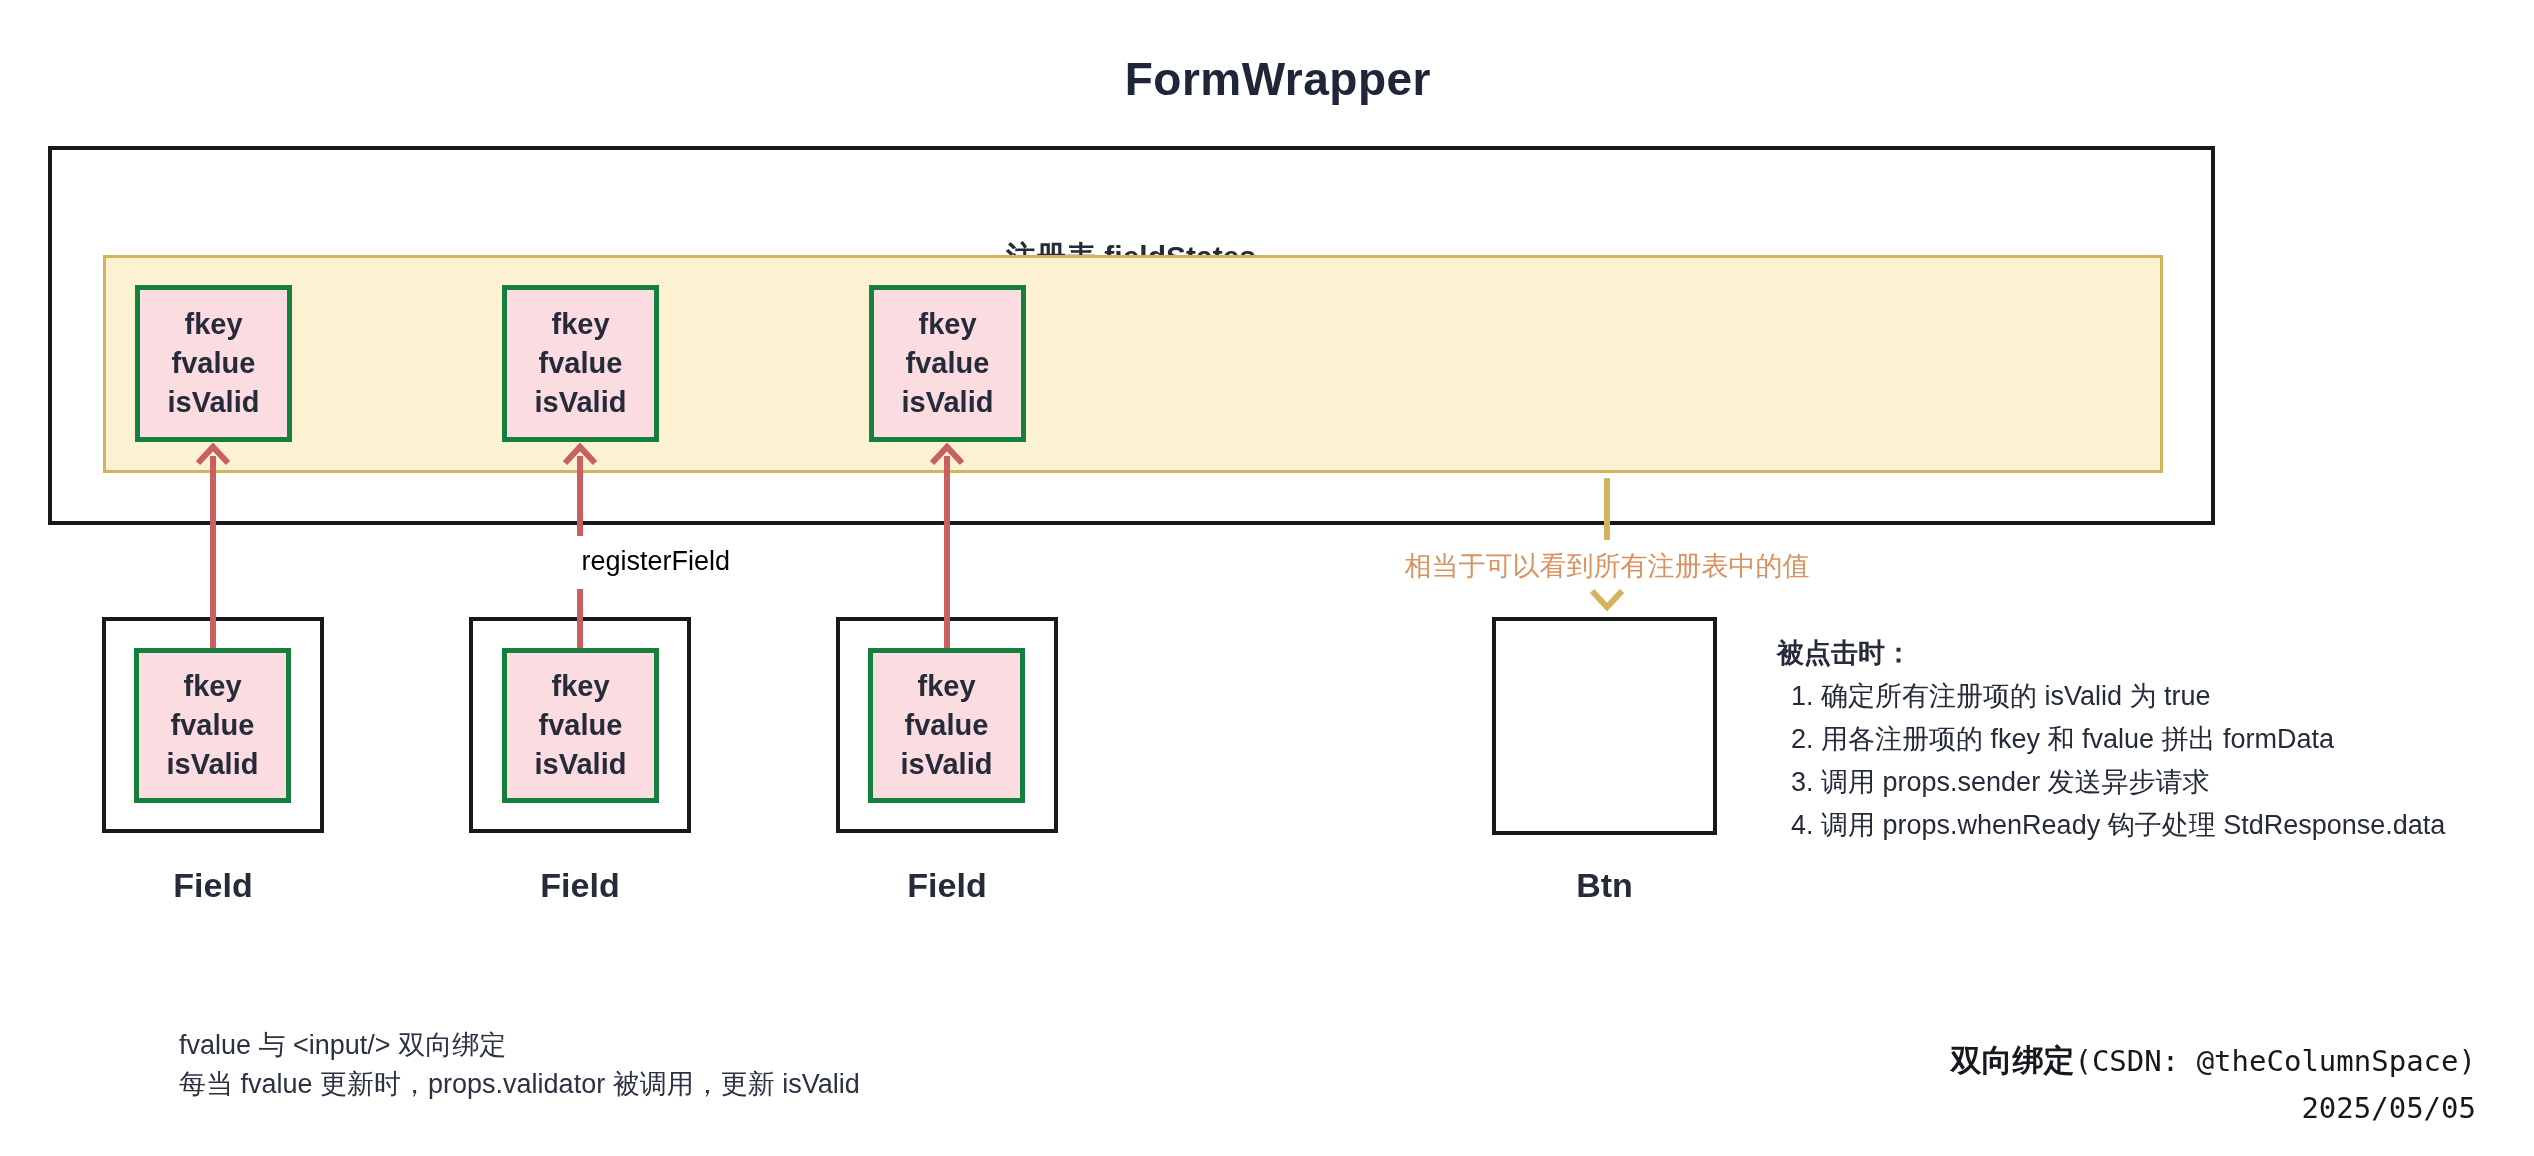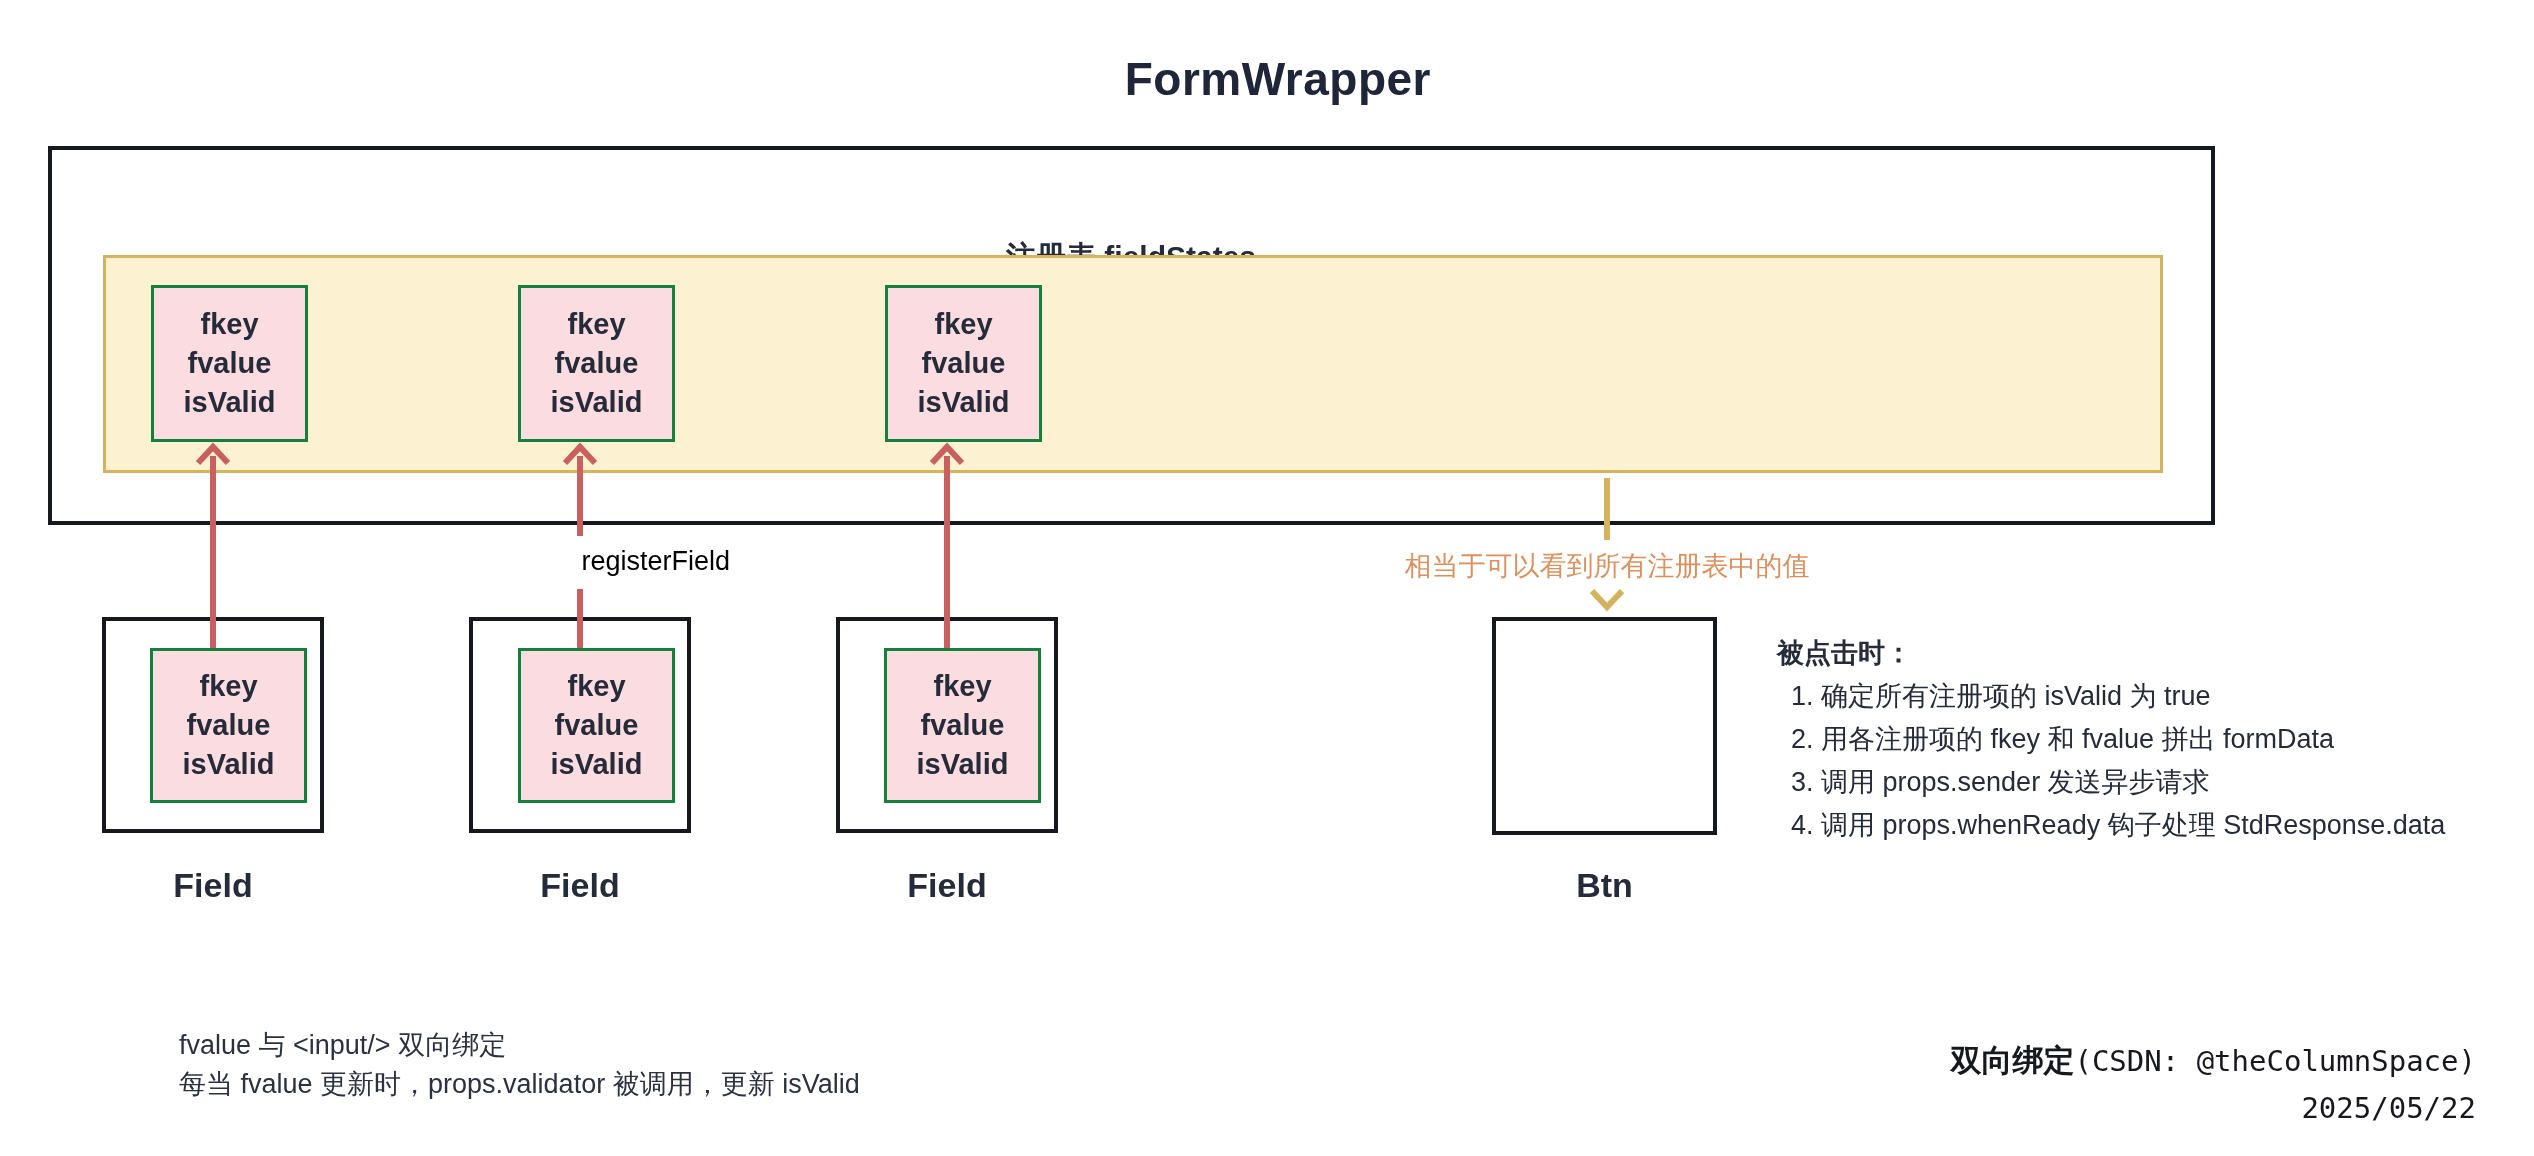--- a/index.html
+++ b/index.html
@@ -14,23 +14,23 @@
   
   .wrapper-box{left:48px;top:146px;width:2167px;height:379px;border:4px solid #16181d;background:#ffffff;}
   .registry-label{left:931px;top:192px;width:400px;text-align:center;
     font-size:30px;font-weight:700;color:#262b3a;margin-top:45px;}
 
   
   .registry-row{left:103px;top:255px;width:2060px;height:218px;
     border:3px solid #d3b35e;background:#fcf2d1;}
 
   
-  .state-box{border:3px solid #15803d;background:#fbdce0;
+  .state-box{border:5px solid #15803d;background:#fbdce0;
     display:flex;flex-direction:column;align-items:center;justify-content:center;
-    text-align:center;font-size:29px;font-weight:700;line-height:39px;color:#262b3a;margin-left:16px;}
+    text-align:center;font-size:29px;font-weight:700;line-height:39px;color:#262b3a;}
   .sb-top{width:157px;height:157px;top:285px;}
   .sb1{left:135px;} .sb2{left:502px;} .sb3{left:869px;}
   .sb-inner{width:157px;height:155px;top:648px;}
   .si1{left:134px;} .si2{left:502px;} .si3{left:868px;}
 
   
   .comp-box{top:617px;border:4px solid #16181d;background:#ffffff;}
   .field-box{width:222px;height:216px;}
   .fb1{left:102px;} .fb2{left:469px;} .fb3{left:836px;}
   .btn-box{left:1492px;width:225px;height:218px;}
@@ -155,17 +155,17 @@
   <div class="abs footer-note">
     <div>fvalue 与 &lt;input/&gt; 双向绑定</div>
     <div>每当 fvalue 更新时，props.validator 被调用，更新 isValid</div>
   </div>
 
   <div class="abs watermark">
     <div>
       <span class="wm-author">双向绑定</span><span class="wm-handle">(CSDN: @theColumnSpace)</span>
     </div>
     <div class="wm-date-line">
-      <span class="wm-date">2025/05/22</span>
+      <span class="wm-date">2025/05/05</span>
     </div>
   </div>
 
 </div>
 
 </body></html>

